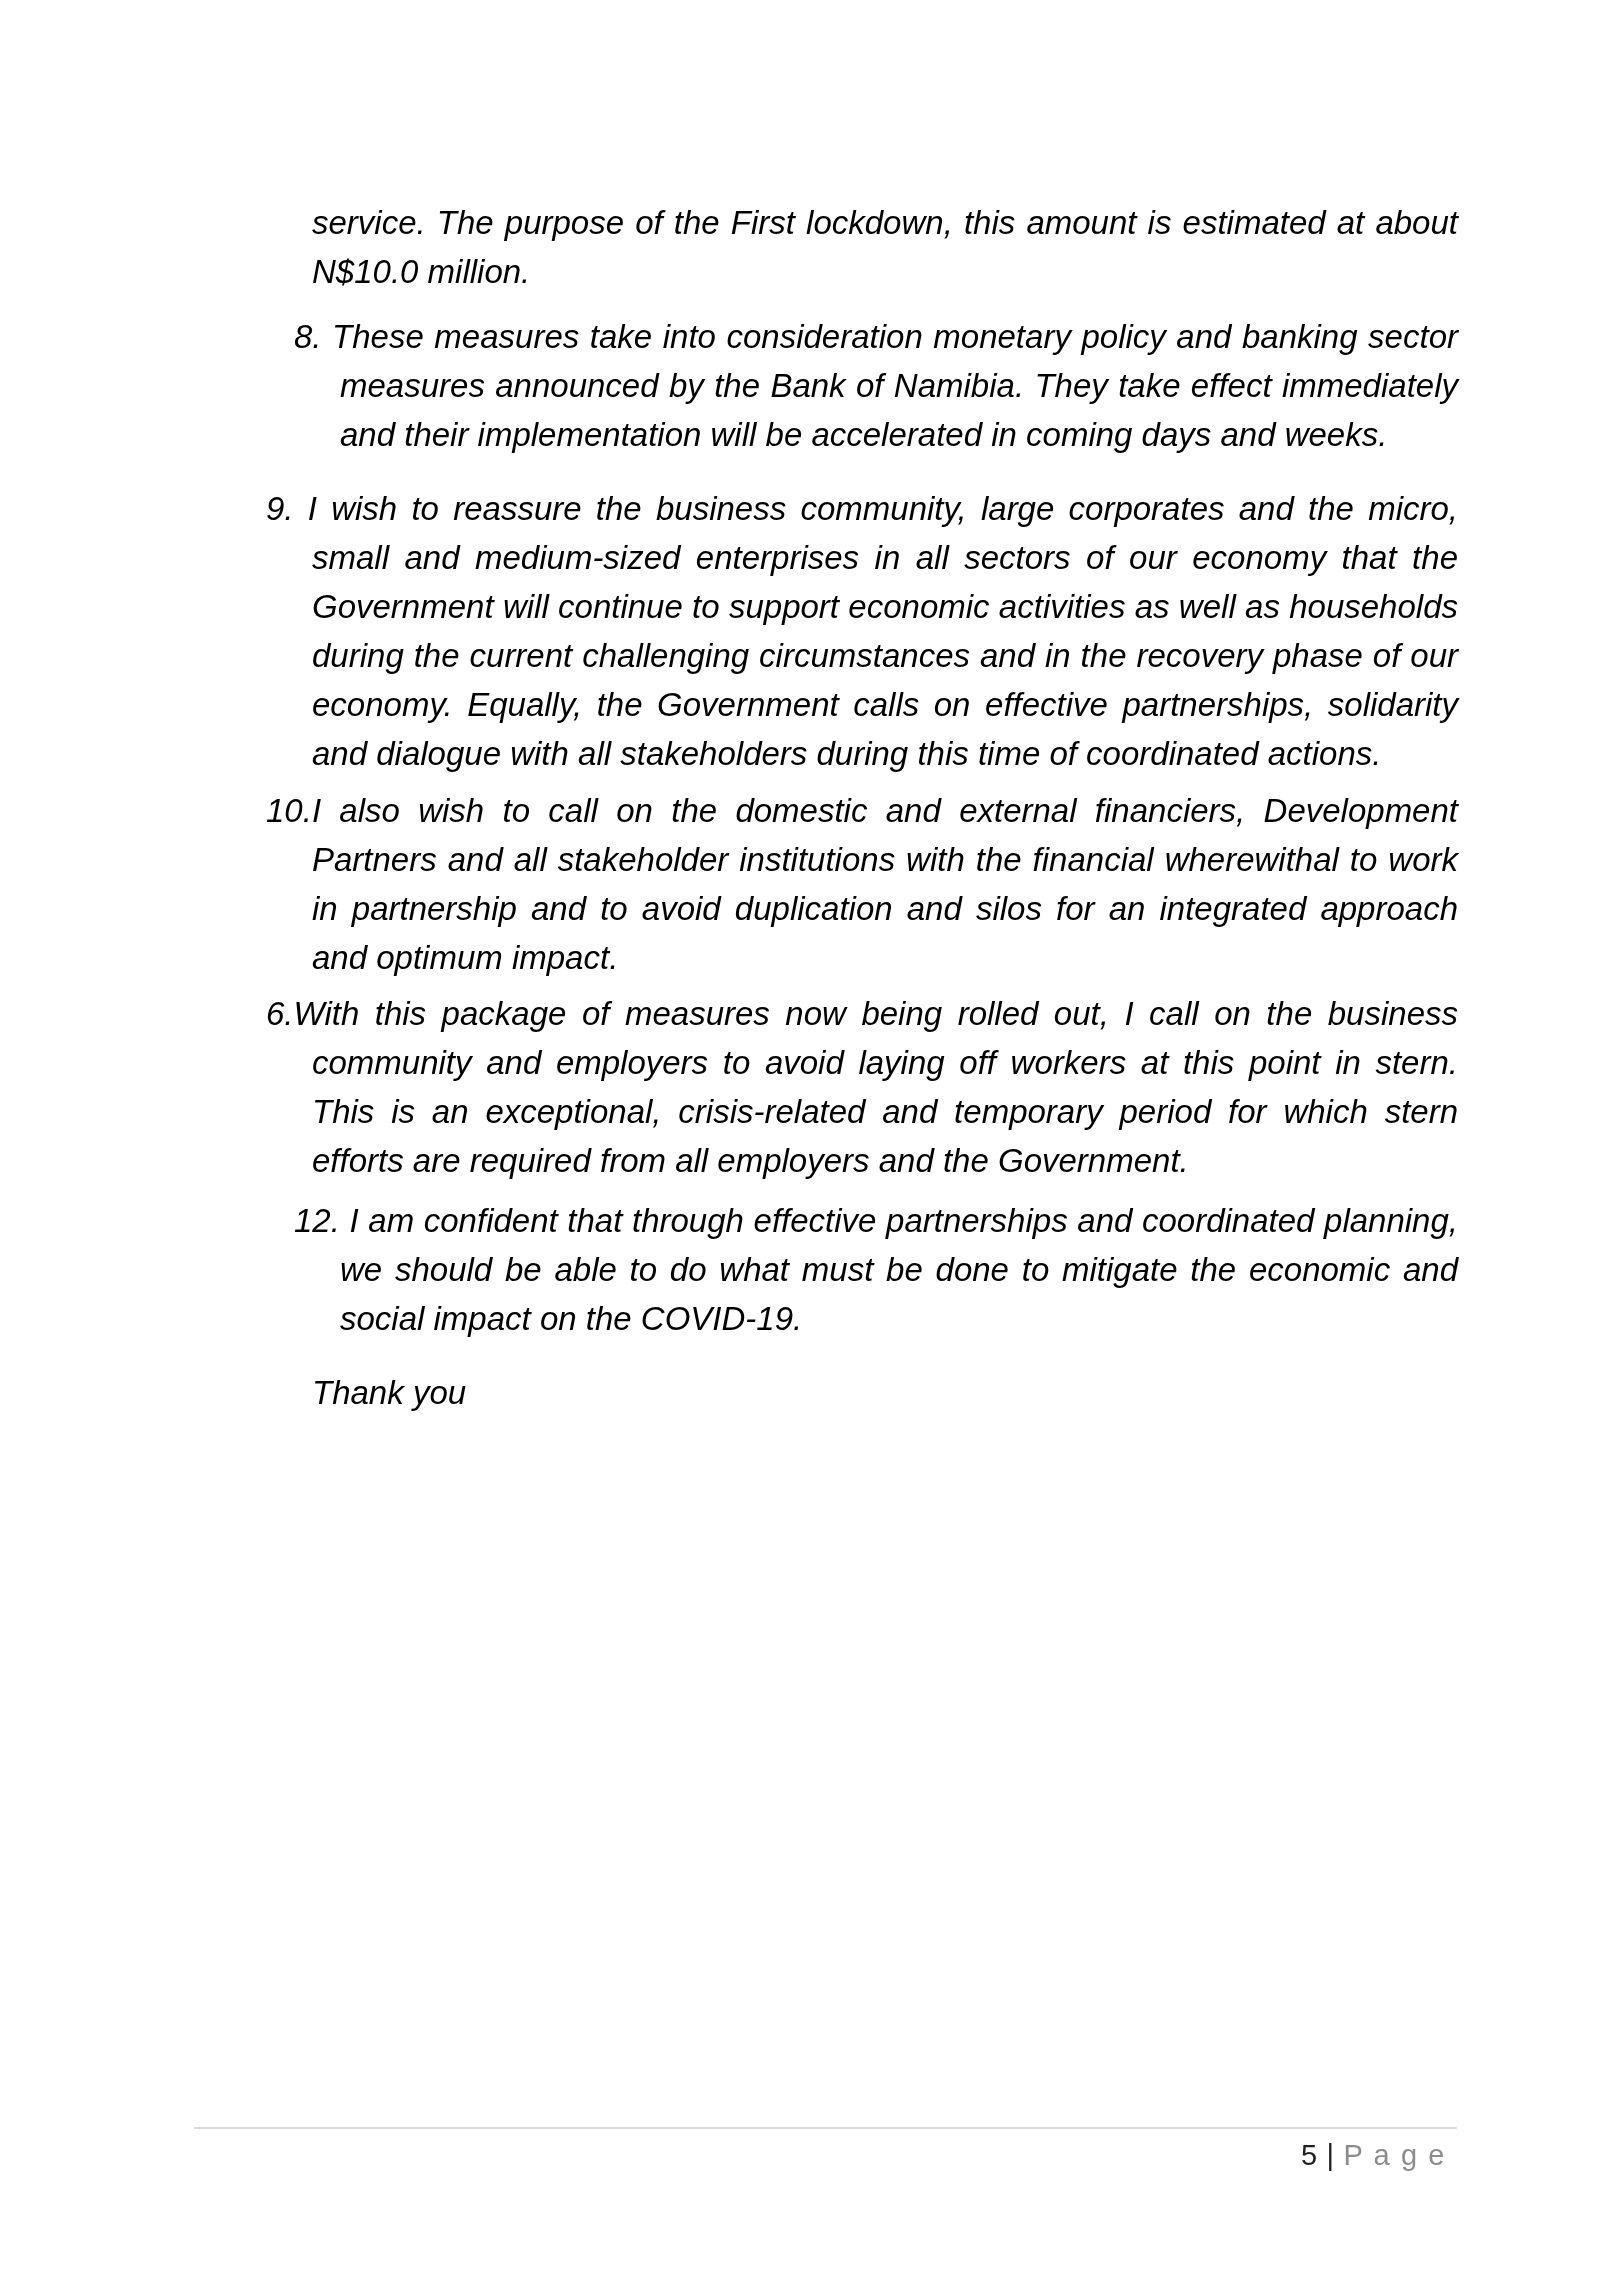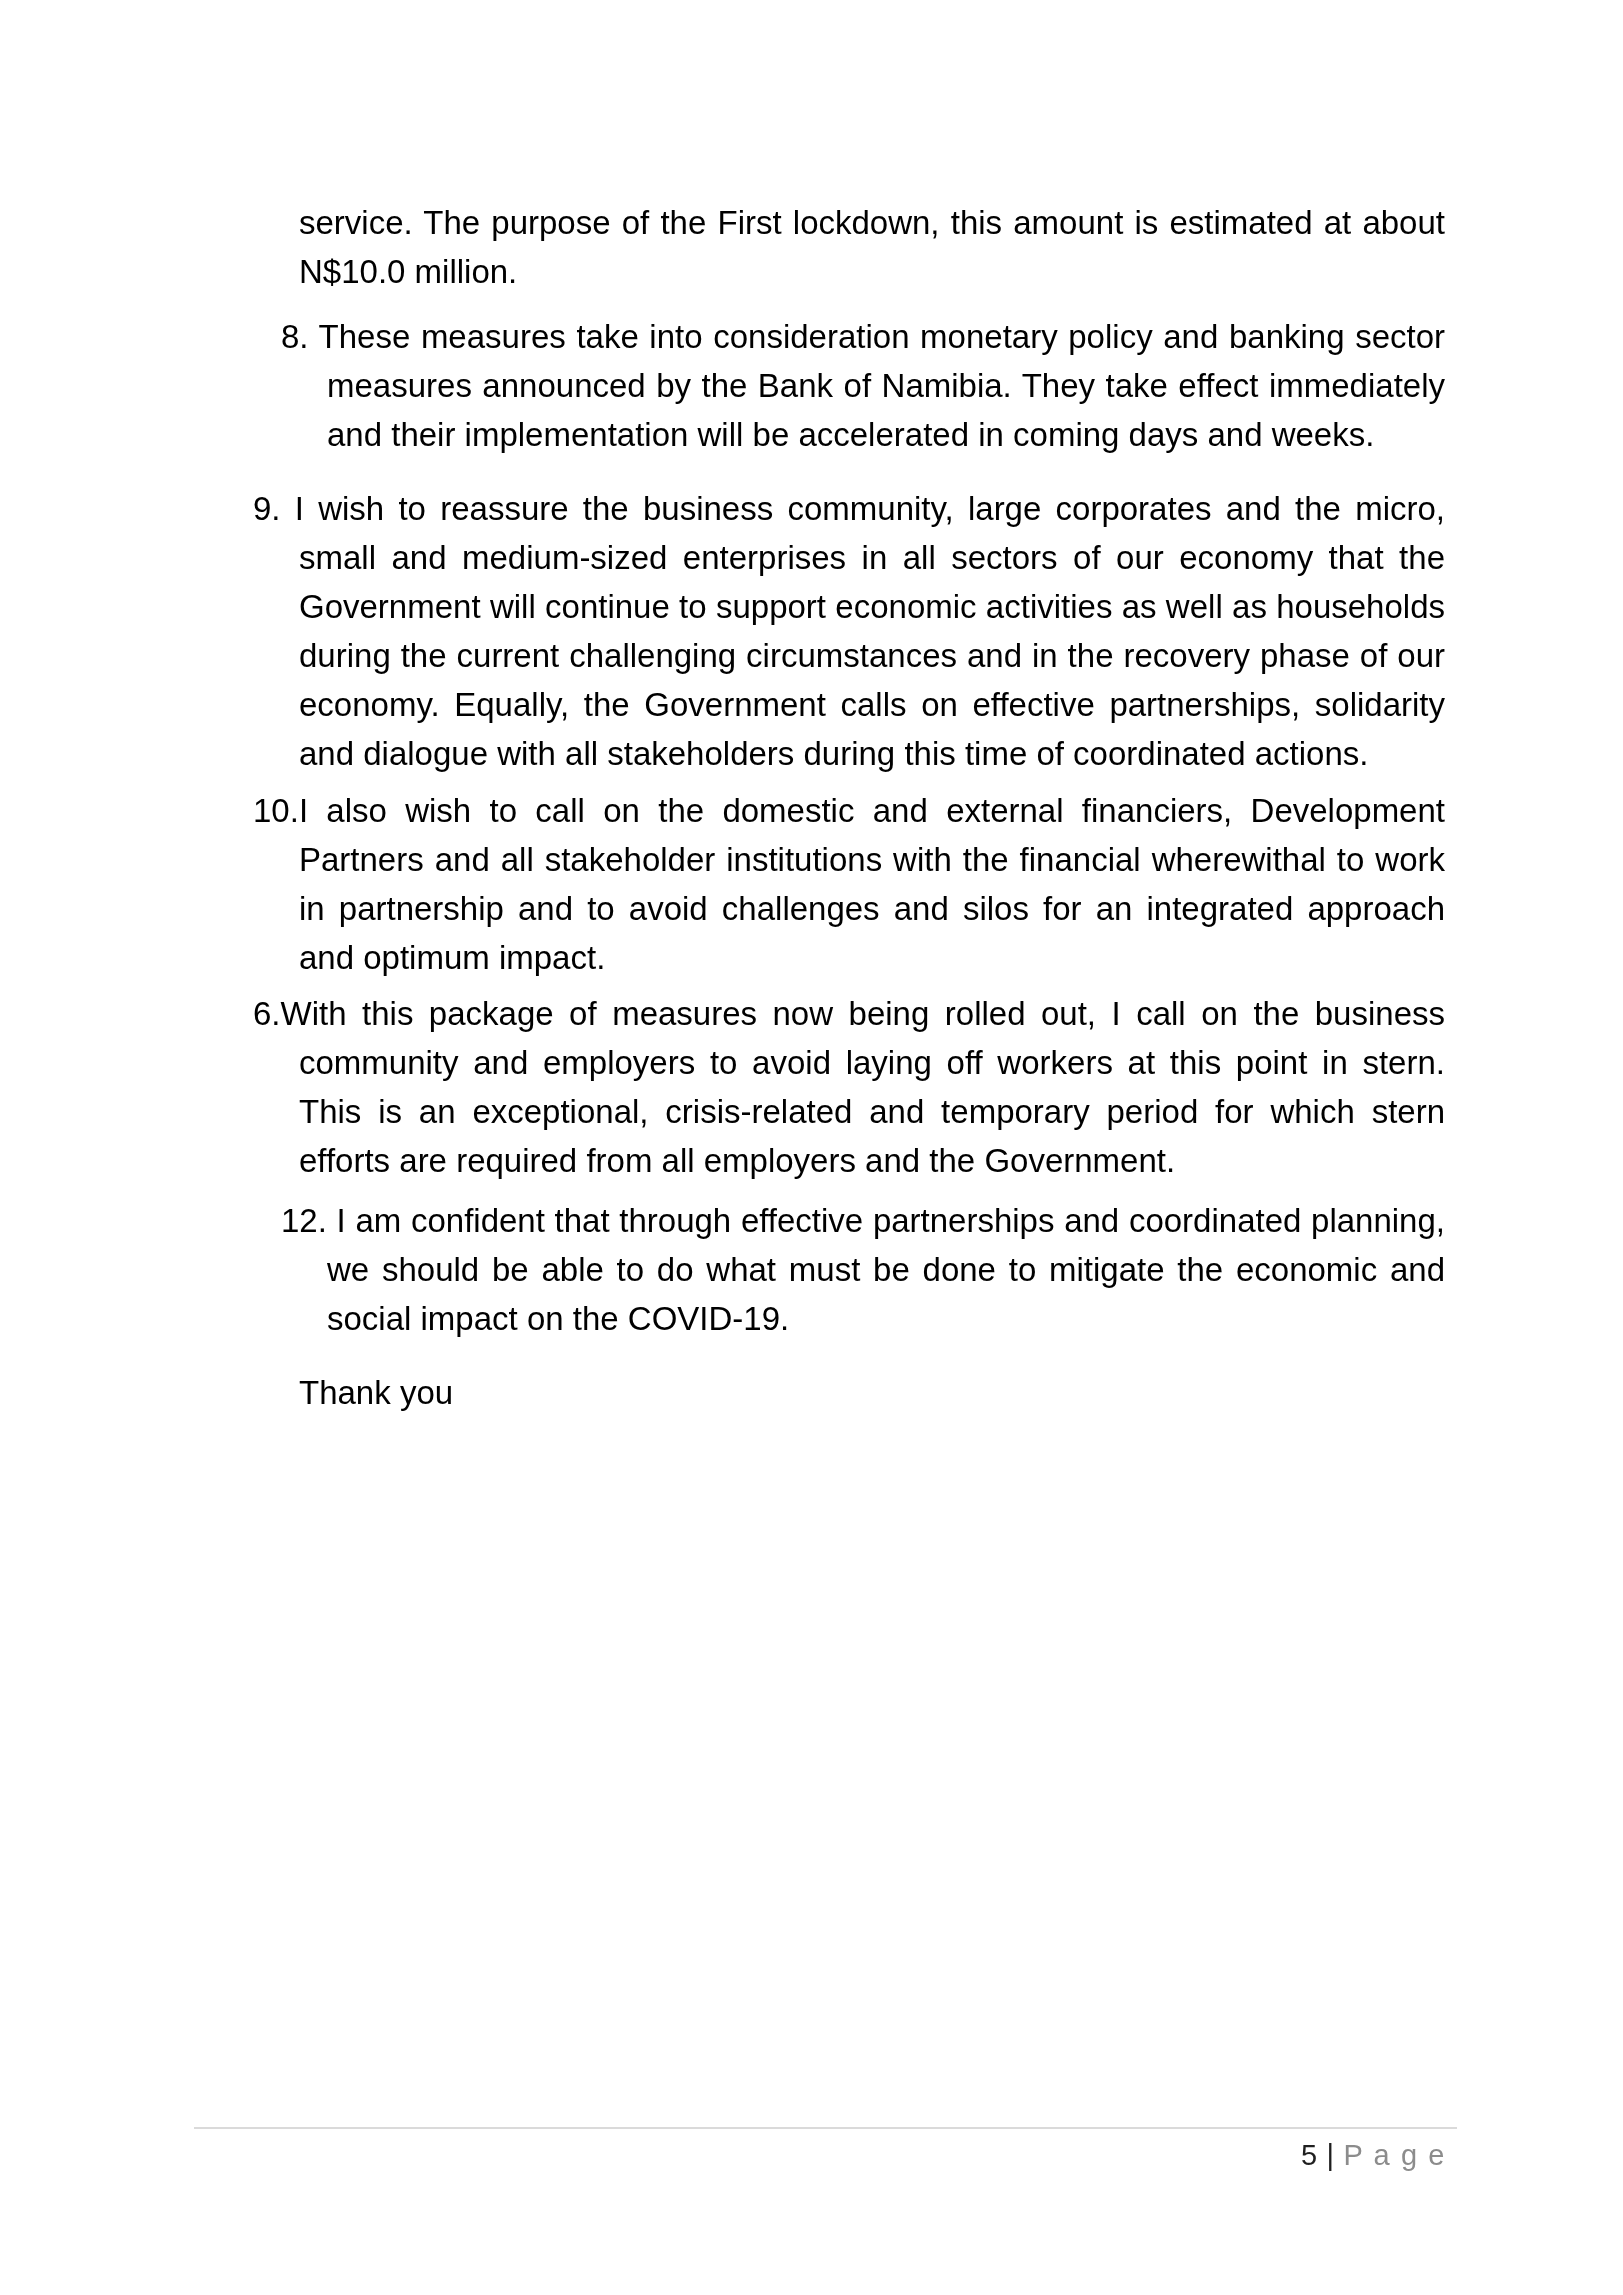--- a/index.html
+++ b/index.html
@@ -11,23 +11,24 @@
     position: relative;
     width: 1623px;
     height: 2295px;
     background: #ffffff;
     overflow: hidden;
     font-family: "Liberation Sans", sans-serif;
     color: #000000;
   }
   .content {
     position: absolute;
-    left: 253px;
+    left: 266px;
     top: 198px;
     width: 1192px;
+    font-style: italic;
   }
   .para {
     font-size: 33px;
     line-height: 49px;
     text-align: justify;
     margin: 0;
     color: #000000;
   }
   
   .para.no-num {
@@ -72,21 +73,21 @@
 <div class="page">
 
   <div class="content">
 
     <p class="para no-num mb20">service. The purpose of the First lockdown, this amount is estimated at about N$10.0 million.</p>
 
     <p class="para item mb32"><span>8. </span><span>These measures take into consideration monetary policy and banking sector measures announced by the Bank of Namibia. They take effect immediately and their implementation will be accelerated in coming days and weeks.</span></p>
 
     <p class="para item mb10"><span>9. </span><span>I wish to reassure the business community, large corporates and the micro, small and medium-sized enterprises in all sectors of our economy that the Government will continue to support economic activities as well as households during the current challenging circumstances and in the recovery phase of our economy. Equally, the Government calls on effective partnerships, solidarity and dialogue with all stakeholders during this time of coordinated actions.</span></p>
 
-    <p class="para item mb10"><span>10.</span><span>I also wish to call on the domestic and external financiers, Development Partners and all stakeholder institutions with the financial wherewithal to work in partnership and to avoid challenges and silos for an integrated approach and optimum impact.</span></p>
+    <p class="para item mb10"><span>10.</span><span>I also wish to call on the domestic and external financiers, Development Partners and all stakeholder institutions with the financial wherewithal to work in partnership and to avoid duplication and silos for an integrated approach and optimum impact.</span></p>
 
     <p class="para item mb14"><span>6.</span><span>With this package of measures now being rolled out, I call on the business community and employers to avoid laying off workers at this point in stern. This is an exceptional, crisis-related and temporary period for which stern efforts are required from all employers and the Government.</span></p>
 
     <p class="para item mb32"><span>12. </span><span>I am confident that through effective partnerships and coordinated planning, we should be able to do what must be done to mitigate the economic and social impact on the COVID-19.</span></p>
 
 
 
     <p class="para no-num closing">Thank you</p>
 
   </div>

